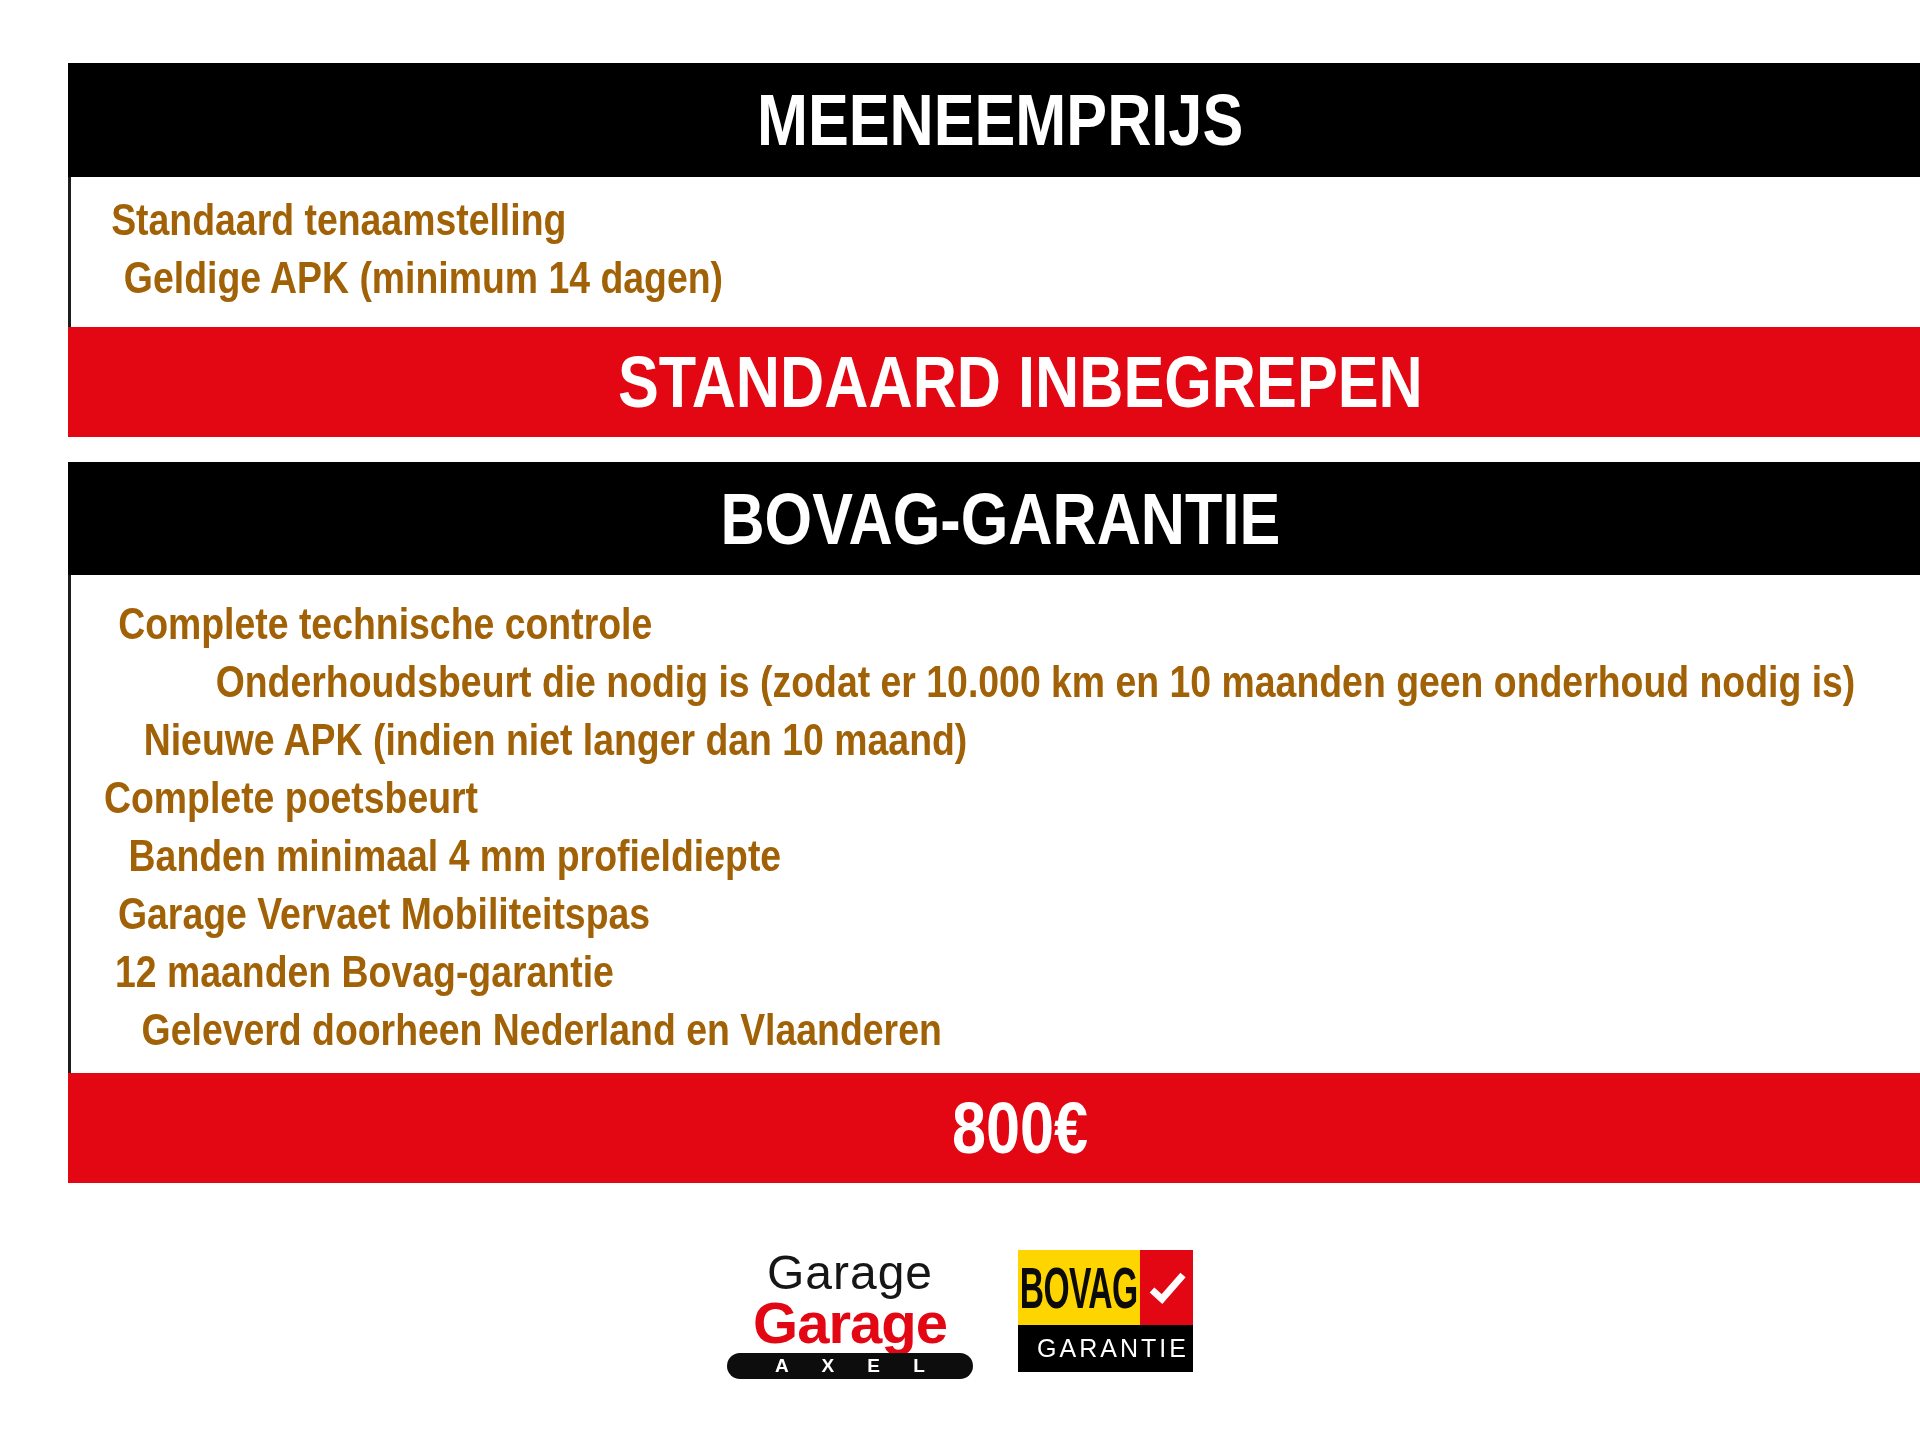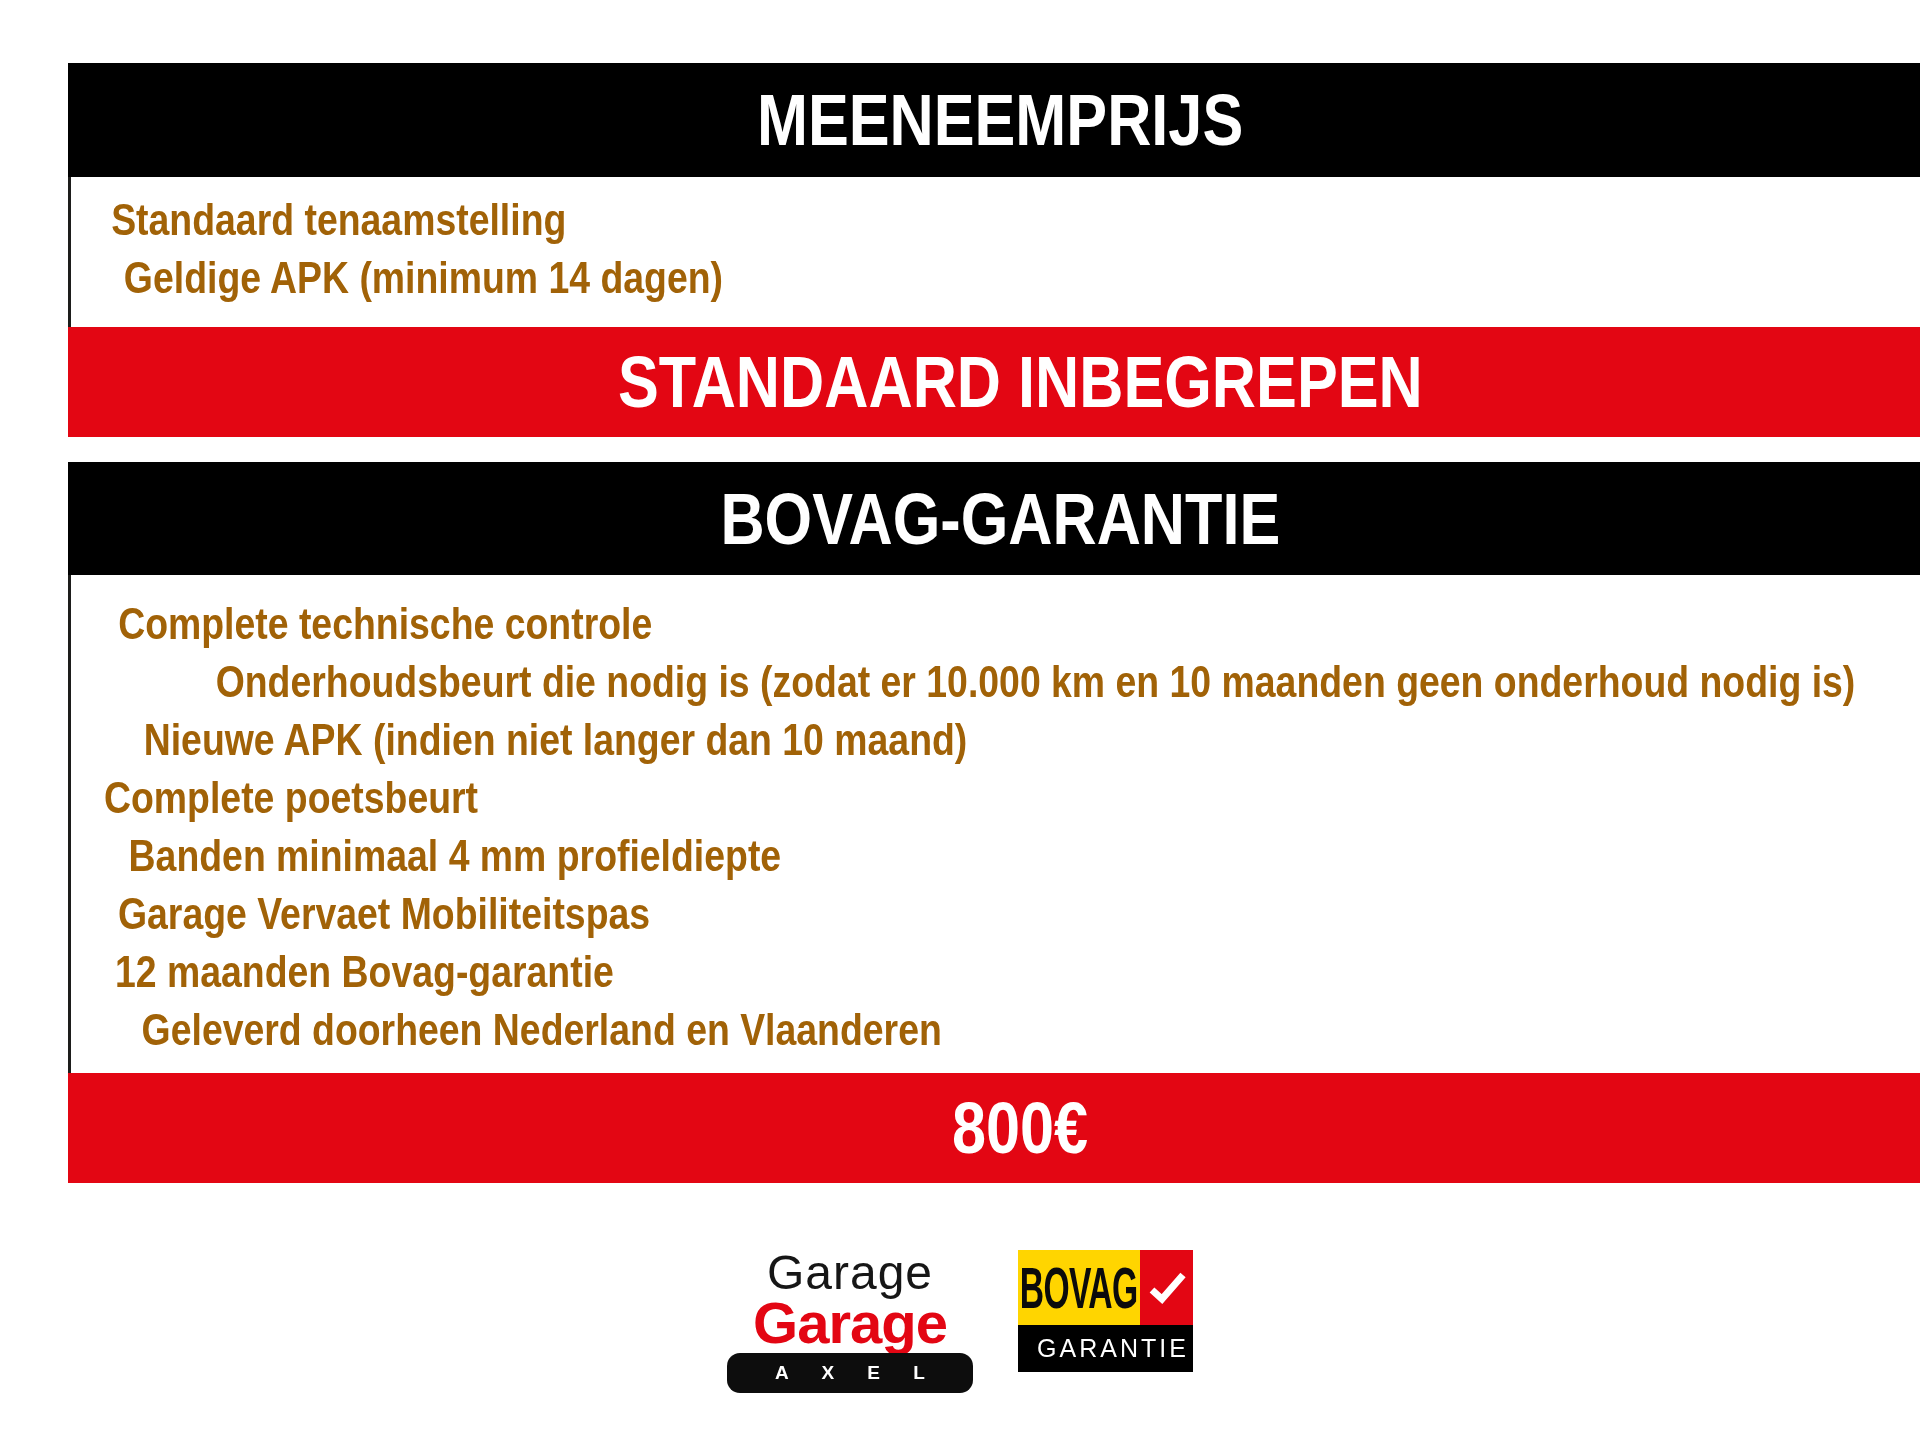--- a/index.html
+++ b/index.html
@@ -62,21 +62,21 @@
   .garage-logo{
     width:246px;display:flex;flex-direction:column;align-items:center;
   }
   .garage-top{
     font-size:48px;line-height:46px;font-weight:400;color:#161616;letter-spacing:1px;
   }
   .garage-name{
     font-size:58px;line-height:54px;font-weight:700;color:var(--red);letter-spacing:-1px;
   }
   .garage-badge{
-    margin-top:3px;width:246px;height:40px;border-radius:13px;
+    margin-top:3px;width:246px;height:26px;border-radius:13px;
     background:#0d0d0d;color:var(--white);
     display:flex;align-items:center;justify-content:center;
     font-size:19px;font-weight:700;letter-spacing:14px;padding-left:14px;
   }
   .bovag-logo{
     width:175px;height:122px;
     display:grid;grid-template-columns:122px 53px;grid-template-rows:75px 47px;
   }
   .bovag-yellow{
     background:var(--yellow);display:flex;align-items:center;justify-content:center;overflow:hidden;

